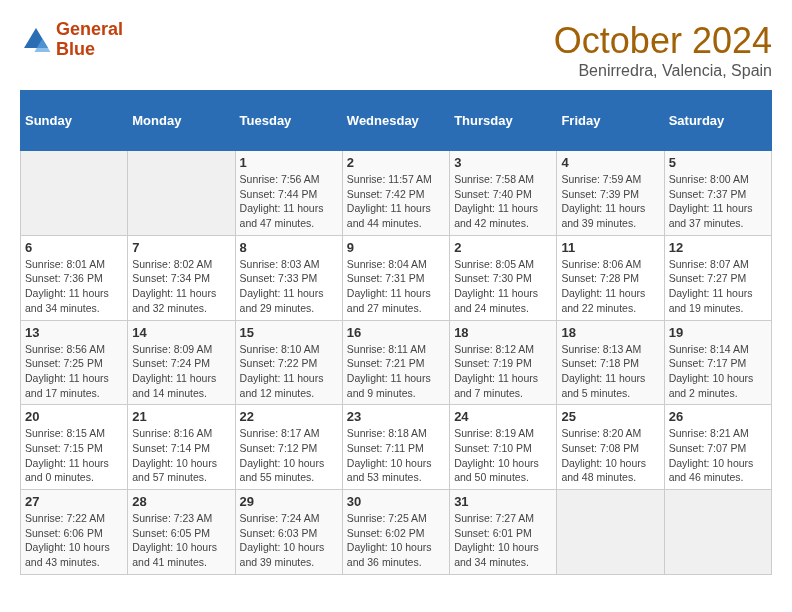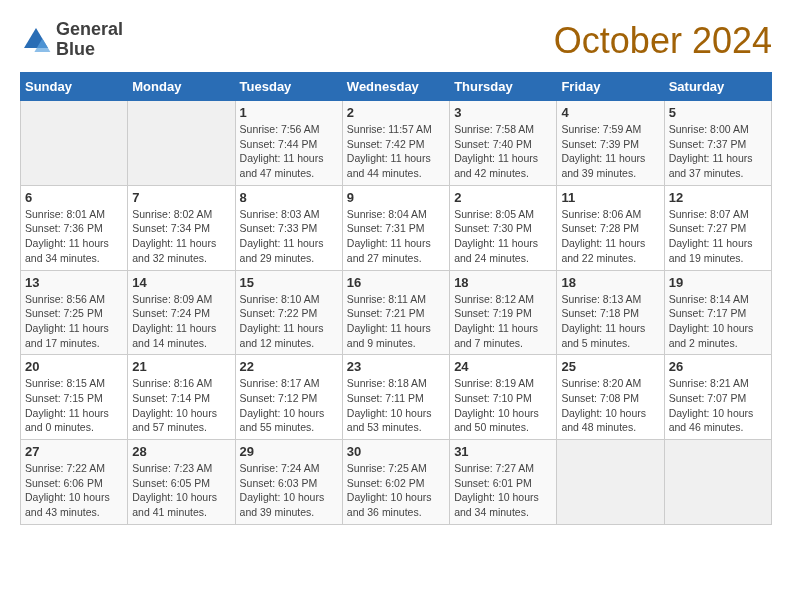--- a/index.html
+++ b/index.html
@@ -21,21 +21,21 @@
       align-items: center;
       gap: 4px;
     }
     .logo-text {
       font-size: 18px;
       font-weight: bold;
       color: #333;
       line-height: 1.1;
     }
     .logo-text span {
-      color: #404040;
+      color: #c2410c;
     }
     .logo-icon {
       width: 32px;
       height: 32px;
     }
     .title-block {
       text-align: right;
     }
     .month-title {
       font-size: 36px;
@@ -47,21 +47,21 @@
       color: #555;
     }
     table {
       width: 100%;
       border-collapse: collapse;
       font-size: 11px;
     }
     thead tr th {
       background: #2a6db5;
       color: #fff;
-      padding: 6px 4px;
+      padding: 22px 4px;
       text-align: left;
       font-size: 13px;
       font-weight: bold;
       border: 1px solid #2a6db5;
     }
     tbody tr td {
       vertical-align: top;
       border: 1px solid #ccc;
       padding: 4px;
       min-height: 80px;
@@ -98,20 +98,21 @@
       <polygon points="20,5 35,30 5,30" fill="#2a6db5"></polygon>
       <polygon points="28,18 38,35 18,35" fill="#5ba3e0" opacity="0.7"></polygon>
     </svg>
     <div class="logo-text">
       <div><span>General</span></div>
       <div><span>Blue</span></div>
     </div>
   </div>
   <div class="title-block">
     <div class="month-title">October 2024</div>
+    <div class="subtitle">Benirredra, Valencia, Spain</div>
   </div>
 </div>
 
 <table>
   <thead>
     <tr id="weekday-header">
         <th>Sunday</th>
         <th>Monday</th>
         <th>Tuesday</th>
         <th>Wednesday</th>

